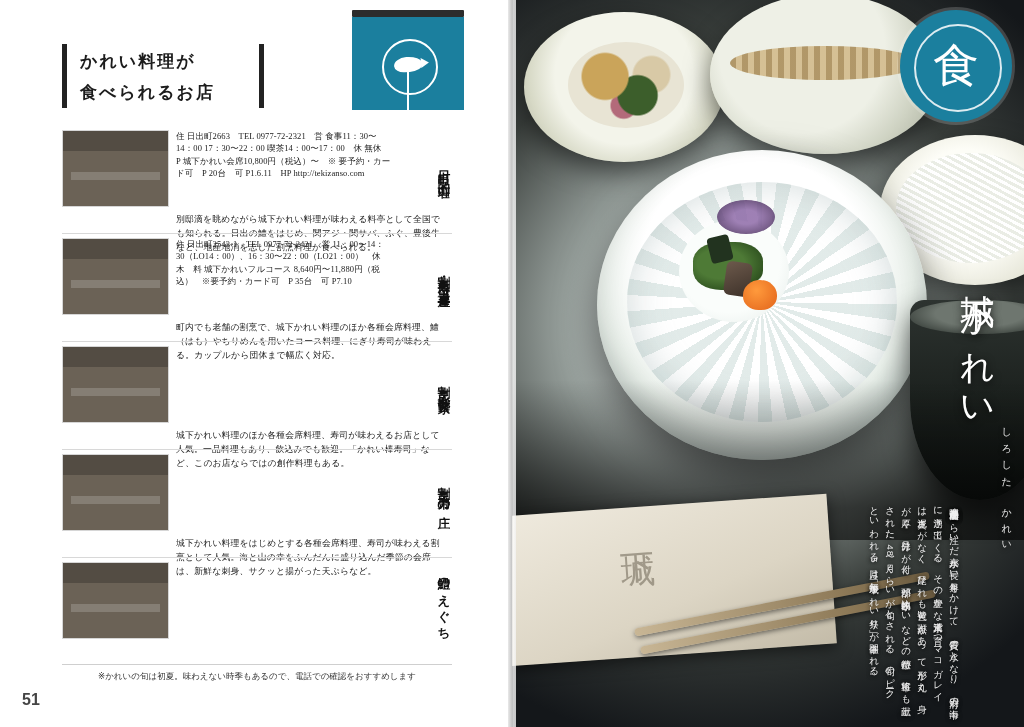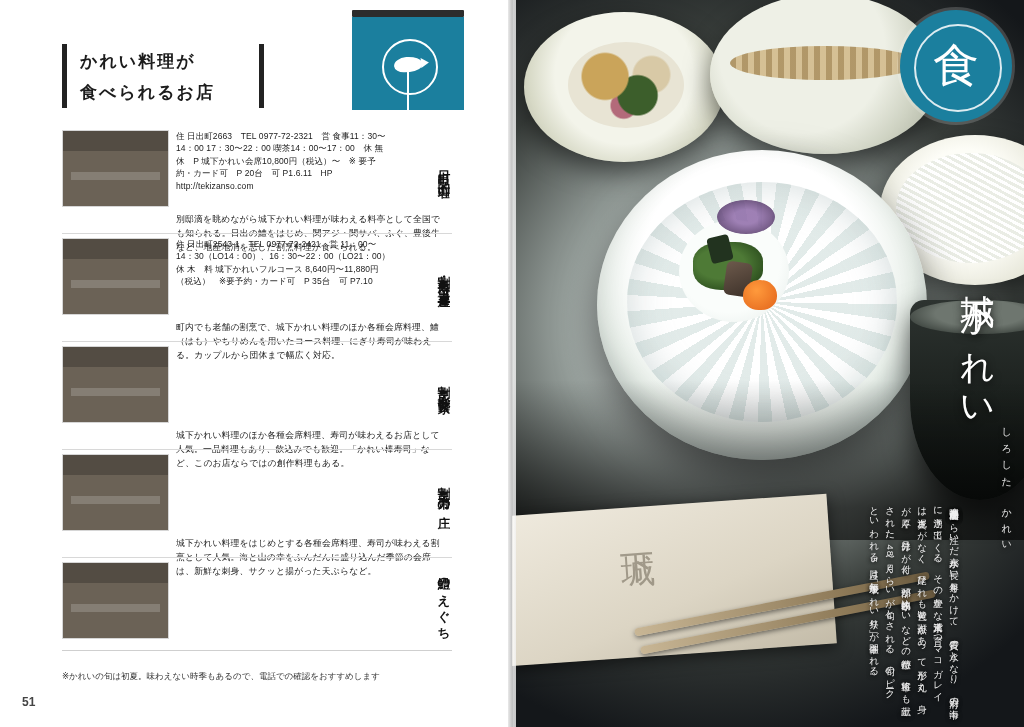--- a/index.html
+++ b/index.html
@@ -97,45 +97,46 @@
   }
   .photo:after{
     content:"";position:absolute;left:0;top:0;width:100%;height:26%;
     background:rgba(0,0,0,.22);
   }
 
   .entry .info{
     position:absolute;left:114px;top:0;width:215px;
     font-size:8.5px;line-height:12.4px;color:#1a1a1a;
     letter-spacing:.1px;
+    font-family:Liberation Serif, serif;
   }
   .entry .shopname{
     position:absolute;right:0;top:0;width:50px;height:78px;
     writing-mode:vertical-rl;
     font-size:12.5px;letter-spacing:2px;
     color:#111;font-weight:bold;
     text-align:center;
   }
   .entry .desc{
     position:absolute;left:114px;top:82px;width:272px;
     font-size:8.8px;line-height:14px;color:#222;letter-spacing:.2px;
   }
   .entry .rule{
     position:absolute;left:0;bottom:-4px;width:390px;height:1px;background:#d8d8d8;
   }
 
   .footnote{
     position:absolute;left:62px;bottom:44px;width:390px;
     border-top:1px solid #cfcfcf;
-    padding-top:20px;
-    font-size:8.5px;color:#333;text-align:left;
+    padding-top:6px;
+    font-size:8.5px;color:#333;text-align:center;
   }
   .page-num{
     position:absolute;left:22px;bottom:18px;
-    font-size:12px;color:#444;font-weight:bold;
+    font-size:16px;color:#444;font-weight:bold;
   }
 
   
   .rp-bg{
     position:absolute;inset:0;
     background:
       radial-gradient(circle at 42% 45%, #d8dedc 0 16%, #9aa39f 32%, #3a3f3c 58%, #14171a 85%),
       #101214;
   }
   .mat{

